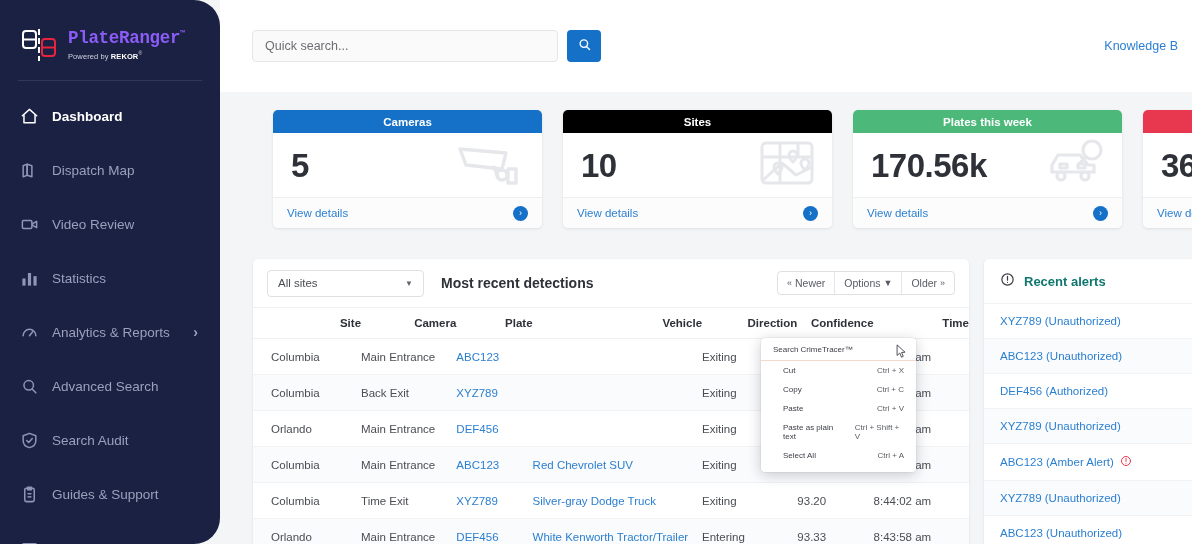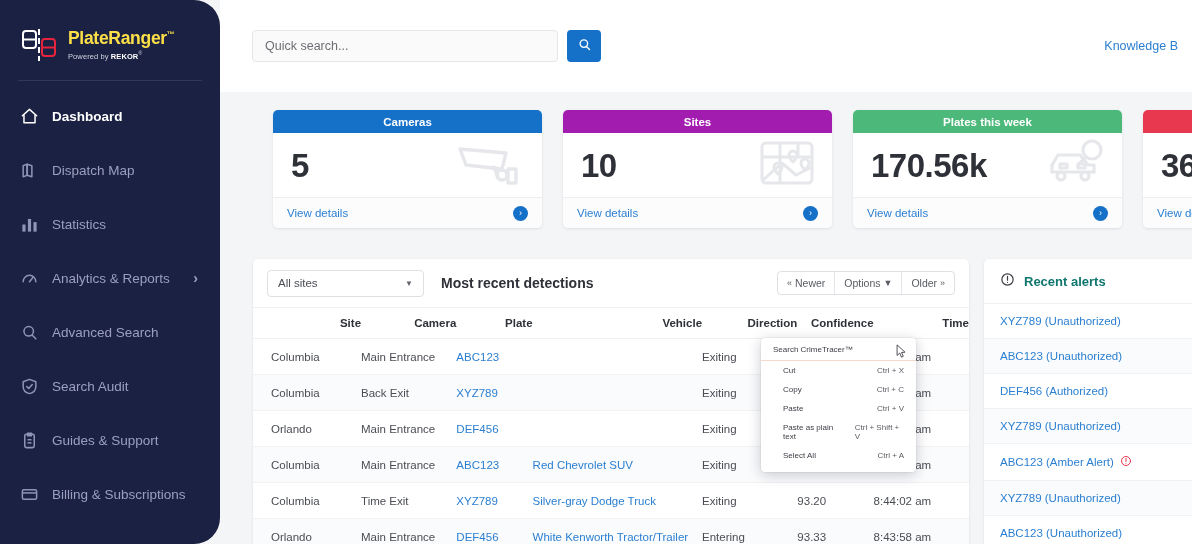--- a/index.html
+++ b/index.html
@@ -23,23 +23,24 @@
     z-index: 5;
   }
   .brand {
     display: flex; align-items: center;
     padding: 24px 0 0 18px;
     height: 66px;
   }
   .logo-mark { width: 44px; height: 44px; flex: 0 0 44px; }
   .brand-text { margin-left: 6px; }
   .brand-name {
-    color: #fde047; font-size: 17.5px; font-weight: bold;
+    color: #8b5cf6; font-size: 17.5px; font-weight: bold;
     letter-spacing: -0.3px; line-height: 1;
     white-space: nowrap;
+    font-family: Liberation Mono, monospace;
   }
   .brand-name sup { font-size: 8px; vertical-align: super; font-weight: bold;}
   .brand-sub {
     color: #cfd3e2; font-size: 7.5px; margin-top: 3px;
     letter-spacing: 0.1px; white-space: nowrap;
   }
   .brand-sub b { color:#ffffff; font-weight: bold; }
   .brand-sub sup { font-size: 5px; vertical-align: super; }
   .side-divider {
     height: 1px; background: #33385a;
@@ -310,20 +311,29 @@
       <div class="nav-item">
         <span class="ico">
           <svg width="19" height="19" viewBox="0 0 24 24" fill="none" stroke="#8f95b4" stroke-width="1.9" stroke-linejoin="round">
               <path d="M4 6l5-2v14l-5 2z"></path>
               <path d="M9 4l6 2v14l-6-2z"></path>
             </svg>
         </span>
         <span>Dispatch Map</span>
       </div>
 
+      <div class="nav-item">
+        <span class="ico">
+          <svg width="19" height="19" viewBox="0 0 24 24" fill="none" stroke="#8f95b4" stroke-width="1.9" stroke-linejoin="round">
+              <rect x="3" y="7" width="12" height="10" rx="1.5"></rect>
+              <path d="M16 11l5-3v8l-5-3z"></path>
+            </svg>
+        </span>
+        <span>Video Review</span>
+      </div>
 
       <div class="nav-item">
         <span class="ico">
           <svg width="19" height="19" viewBox="0 0 24 24" fill="#8f95b4">
               <rect x="3" y="12" width="4" height="9"></rect>
               <rect x="10" y="5" width="4" height="16"></rect>
               <rect x="17" y="9" width="4" height="12"></rect>
             </svg>
         </span>
         <span>Statistics</span>
@@ -419,21 +429,21 @@
             </svg>
           </span>
         </div>
         <div class="card-foot">
           <a>View details</a>
           <span class="card-arrow">›</span>
         </div>
       </div>
 
       <div class="card">
-        <div class="card-head" style="background:#a21caf">Sites</div>
+        <div class="card-head" style="background:#000000">Sites</div>
         <div class="card-body">
           <div class="card-value">10</div>
           <span class="card-art">
             <svg width="62" height="52" viewBox="0 0 62 52" fill="none" stroke="#e6e7ea" stroke-width="3" stroke-linejoin="round">
               <rect x="6" y="6" width="50" height="40" rx="4"></rect>
               <line x1="6" y1="20" x2="56" y2="20"></line>
               <line x1="24" y1="6" x2="24" y2="46"></line>
               <line x1="42" y1="6" x2="42" y2="20"></line>
               <path d="M6 44 L26 26 L40 38 L56 30"></path>
               <path d="M33 18 a4 4 0 1 1 8 0 c0 3-4 7-4 7 s-4-4-4-7z"></path>

